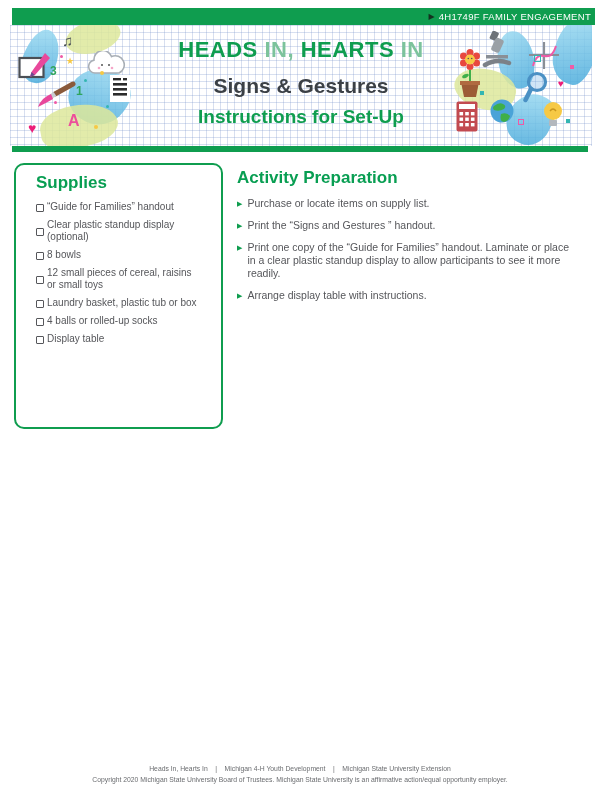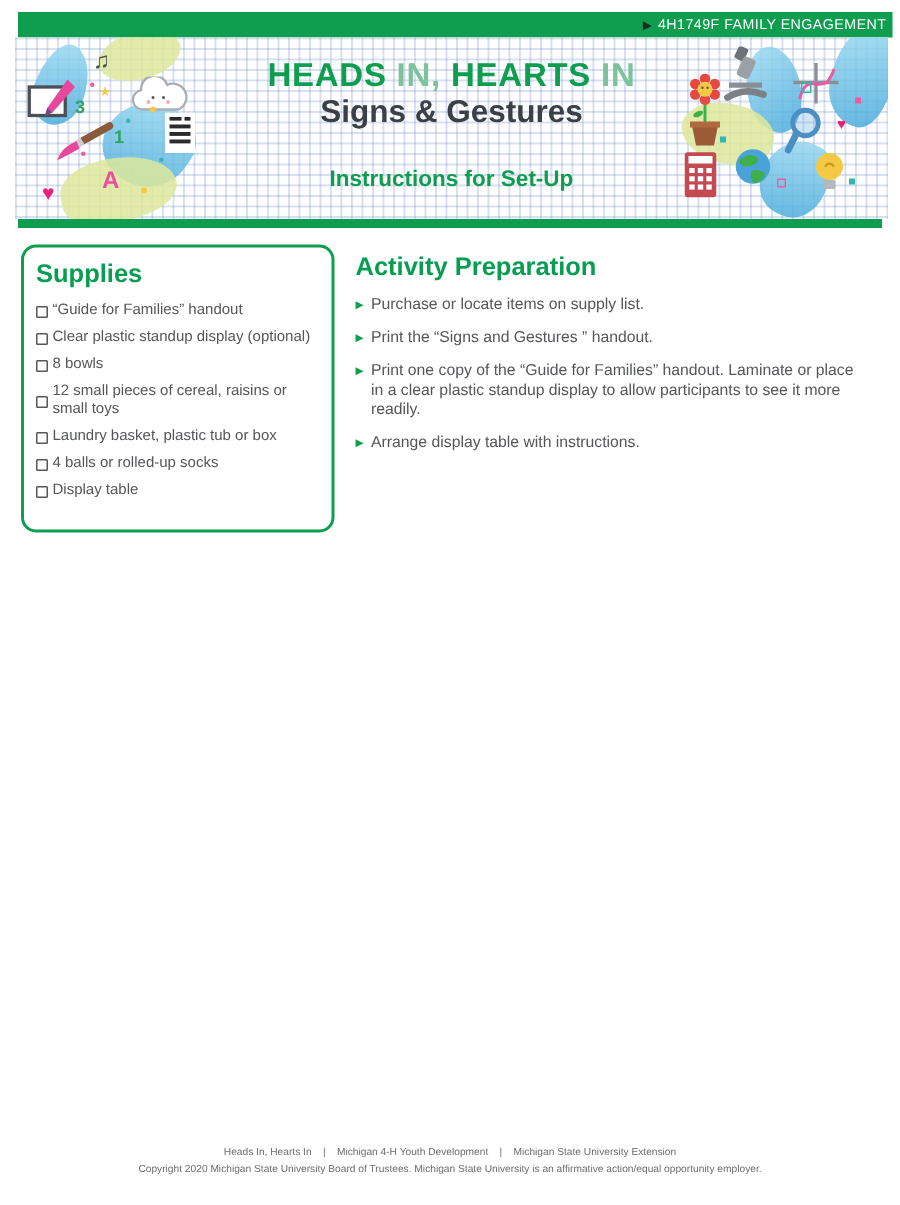--- a/index.html
+++ b/index.html
@@ -19,32 +19,32 @@
     position:absolute;left:10px;top:25px;width:582px;height:121px;background:#ffffff;
     background-image:
       linear-gradient(to right, rgba(125,150,205,.30) 1px, transparent 1px),
       linear-gradient(to bottom, rgba(125,150,205,.30) 1px, transparent 1px);
     background-size:7px 7px;overflow:hidden;
   }
   .header-rule{position:absolute;left:12px;top:146px;width:576px;height:6px;background:#0f9d4f;}
   .titles{position:absolute;left:0;right:0;top:0;text-align:center;z-index:5;}
   .title-line{margin-top:12px;font-size:22px;font-weight:800;color:#0f9d4f;letter-spacing:.5px;}
   .title-light{color:#7cc39c;font-weight:600;}
-  .subtitle{margin-top:0;font-size:21px;font-weight:800;color:#3b4046;}
-  .tagline{margin-top:24px;font-size:15px;font-weight:800;color:#0f9d4f;}
+  .subtitle{margin-top:11px;font-size:21px;font-weight:800;color:#3b4046;}
+  .tagline{margin-top:8px;font-size:19px;font-weight:800;color:#0f9d4f;}
   
   .blob{position:absolute;opacity:.85;z-index:1;}
   .blob.blue{background:linear-gradient(160deg,#9fdcf2,#45a8da);}
   .blob.yg{background:#dde89b;}
   .doodle{position:absolute;z-index:2;line-height:1;}
   .num{color:#2fa45c;font-weight:800;}
   
   .supplies-box{
-    position:absolute;left:14px;top:163px;width:209px;height:192px;background:#fff;
-    border:2px solid #0f9d4f;border-radius:10px;padding:6px 8px;box-sizing:border-box;
+    position:absolute;left:14px;top:163px;width:209px;height:266px;background:#fff;
+    border:2px solid #0f9d4f;border-radius:10px;padding:6px 20px;box-sizing:border-box;
   }
   .section-title{font-size:17px;font-weight:800;color:#089e52;margin:2px 0 8px;}
   .supply-item{display:flex;margin-bottom:6px;font-size:10px;line-height:12px;color:#55565a;align-items:center;}
   .checkbox{width:6px;height:6px;border:1.4px solid #55565a;border-radius:1px;margin:2px 3px 0 0;flex:none;}
   
   .activity{position:absolute;left:237px;top:168px;width:348px;}
   .activity .section-title{margin:0 0 9px;}
   .prep-item{display:flex;margin-bottom:9px;font-size:10.5px;line-height:13px;color:#55565a;width:338px;}
   .bullet{color:#0f9d4f;font-size:7px;line-height:13px;margin-right:5px;flex:none;}
   

